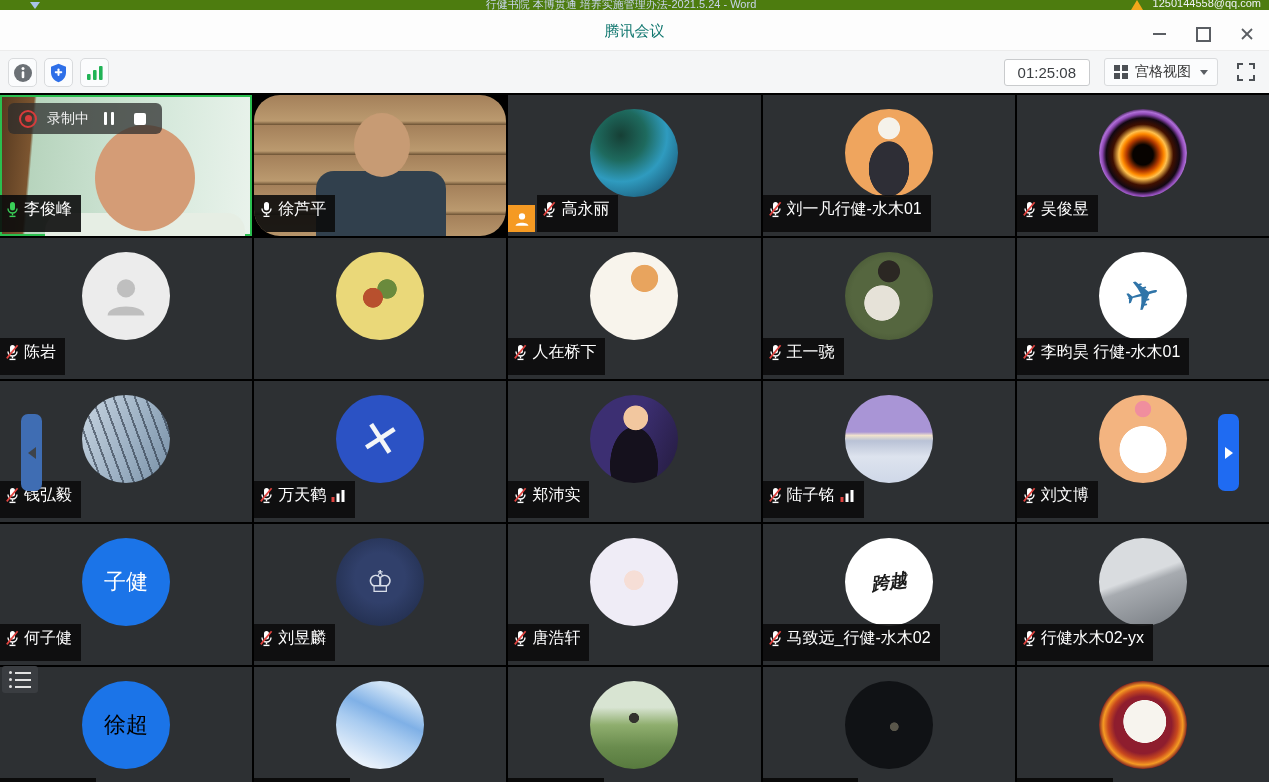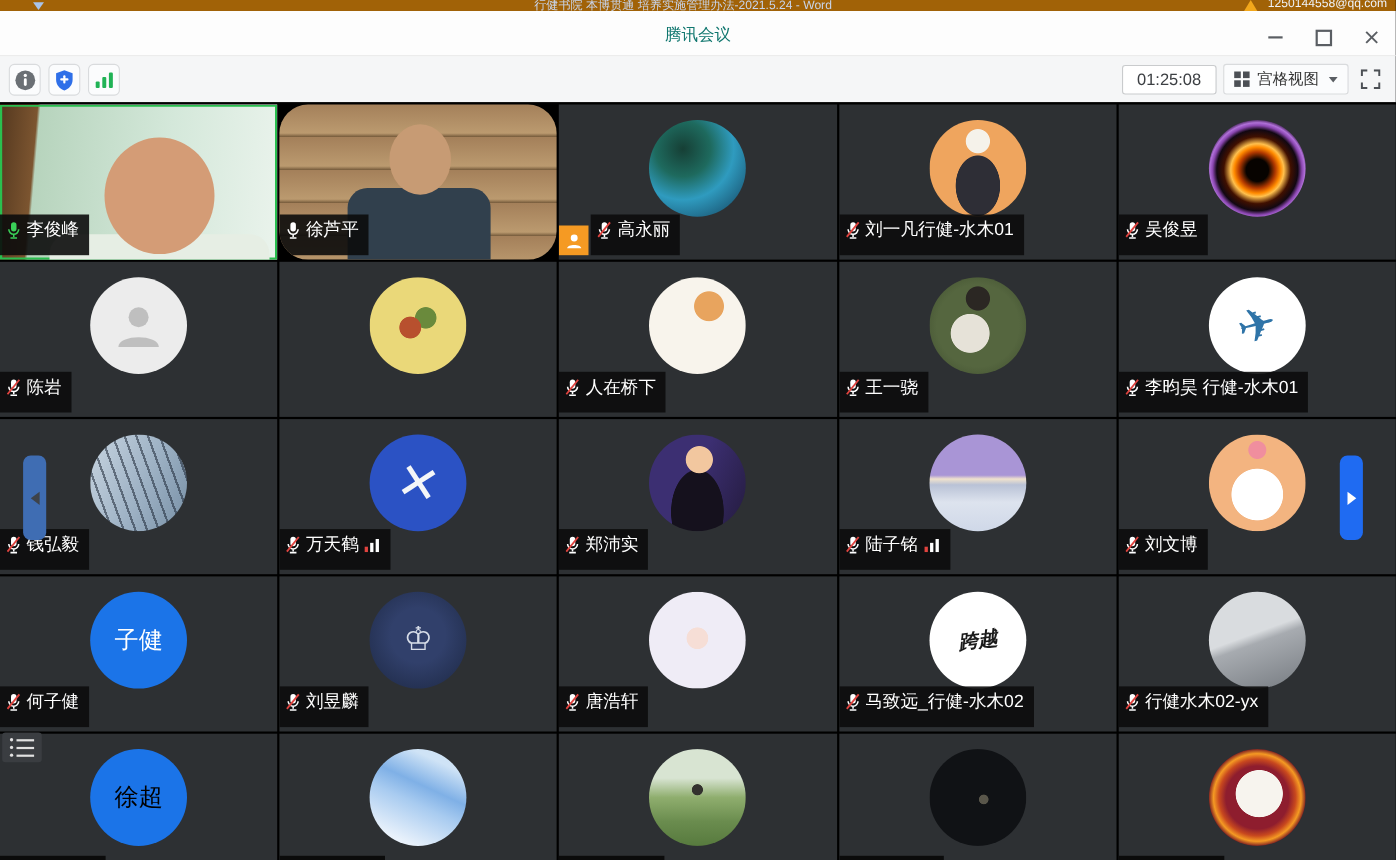--- a/index.html
+++ b/index.html
@@ -1,39 +1,39 @@
 <!DOCTYPE html>
 <html><head>
 <meta charset="utf-8">
 <style>
   html,body{margin:0;padding:0;background:#000;}
   .stage{position:relative;width:1269px;height:782px;overflow:hidden;background:#000;
          font-family:"Liberation Sans","DejaVu Sans",sans-serif;}
   
-  .wordbar{position:absolute;top:0;left:0;right:0;height:10px;background:#a16207;overflow:hidden;}
+  .wordbar{position:absolute;top:0;left:0;right:0;height:10px;background:#4d7c0f;overflow:hidden;}
   .wmark{position:absolute;left:30px;top:2px;width:0;height:0;
          border-left:5px solid transparent;border-right:5px solid transparent;border-top:7px solid #a9c4ea;}
   .wtitle{position:absolute;left:50%;transform:translateX(-55%);top:-3px;white-space:nowrap;
           color:#c8d4ea;font-size:11px;}
   .warn{position:absolute;right:126px;top:0;width:0;height:0;
         border-left:6px solid transparent;border-right:6px solid transparent;border-bottom:10px solid #f2a71b;}
   .wmail{position:absolute;right:8px;top:-3px;color:#eef2f8;font-size:11px;white-space:nowrap;}
   
   .titlebar{position:absolute;top:10px;left:0;right:0;height:40px;background:#fdfdfd;}
   .apptitle{position:absolute;top:12px;left:0;right:0;text-align:center;font-size:15px;color:#0f766e;}
   .winbtns{position:absolute;right:14px;top:16px;display:flex;gap:28px;align-items:center;height:16px;}
   .wbtn{display:flex;align-items:center;justify-content:center;width:16px;height:16px;cursor:default;}
   .wmin{width:13px;height:2px;background:#5a5e63;}
   .wmaxbox{width:11px;height:11px;border:2px solid #5a5e63;}
   
   .toolbar{position:absolute;top:50px;left:0;right:0;height:43px;background:#f5f6f7;border-top:1px solid #ececec;box-sizing:border-box;}
   .tbleft{position:absolute;left:8px;top:7px;display:flex;gap:7px;}
   .tbtn{width:27px;height:27px;background:#fbfcfd;border:1px solid #d9dbdd;border-radius:5px;
         display:flex;align-items:center;justify-content:center;}
-  .tright{position:absolute;right:10px;top:7px;display:flex;gap:6px;align-items:center;}
+  .tright{position:absolute;right:10px;top:7px;display:flex;gap:14px;align-items:center;}
   .timer{border:1px solid #c9cbcd;background:#fff;border-radius:3px;padding:4px 13px;font-size:15px;color:#3c3f43;}
   .viewsel{display:flex;align-items:center;gap:7px;border:1px solid #d9dbdd;border-radius:3px;
            padding:4px 9px;background:#fbfcfd;font-size:14px;color:#333;}
   .gicon{display:grid;grid-template-columns:6px 6px;grid-auto-rows:6px;gap:2px;}
   .gicon i{background:#4c5055;}
   .caret{width:0;height:0;border-left:4px solid transparent;border-right:4px solid transparent;border-top:5px solid #5a5e63;margin-left:2px;}
   .fsbtn{width:27px;height:27px;display:flex;align-items:center;justify-content:center;}
   
   .grid{position:absolute;top:93px;left:0;width:1269px;height:689px;background:#000;
         display:grid;grid-template-columns:repeat(5,1fr);grid-auto-rows:141px;gap:2px;
@@ -153,20 +153,31 @@
         <div class="face" style="left: 95px; top: 30px; width: 100px; height: 106px; background: rgb(212, 156, 118);"></div>
         <div class="label">
           <svg width="13" height="17" viewBox="0 0 13 17">
             <rect x="4" y="1" width="5" height="8.5" rx="2.5" fill="#3ad158"></rect>
             <path d="M2 7.5 a4.5 4.5 0 0 0 9 0" fill="none" stroke="#3ad158" stroke-width="1.4"></path>
             <line x1="6.5" y1="12.4" x2="6.5" y2="14.4" stroke="#3ad158" stroke-width="1.4"></line>
             <line x1="3.5" y1="15.4" x2="9.5" y2="15.4" stroke="#3ad158" stroke-width="1.4"></line>
           </svg>
           <span class="pname">李俊峰</span>
         </div>
+        <div class="recpill">
+          <span class="recdot">
+            <i></i>
+          </span>
+          <span class="rectext">录制中</span>
+          <span class="pausebtn">
+            <i></i>
+            <i></i>
+          </span>
+          <span class="stopbtn"></span>
+        </div>
       </div>
       <div class="cell" style="background: repeating-linear-gradient(rgb(164, 128, 90) 0px, rgb(187, 154, 111) 26px, rgb(107, 81, 51) 30px); border-radius: 26px;">
         <div class="bodyshape" style="left: 62px; top: 76px; width: 130px; height: 68px; background: rgb(49, 64, 77);"></div>
         <div class="face" style="left: 100px; top: 18px; width: 56px; height: 64px; background: rgb(199, 155, 116);"></div>
         <div class="label">
           <svg width="13" height="17" viewBox="0 0 13 17">
             <rect x="4" y="1" width="5" height="8.5" rx="2.5" fill="#ffffff"></rect>
             <path d="M2 7.5 a4.5 4.5 0 0 0 9 0" fill="none" stroke="#ffffff" stroke-width="1.4"></path>
             <line x1="6.5" y1="12.4" x2="6.5" y2="14.4" stroke="#ffffff" stroke-width="1.4"></line>
             <line x1="3.5" y1="15.4" x2="9.5" y2="15.4" stroke="#ffffff" stroke-width="1.4"></line>

